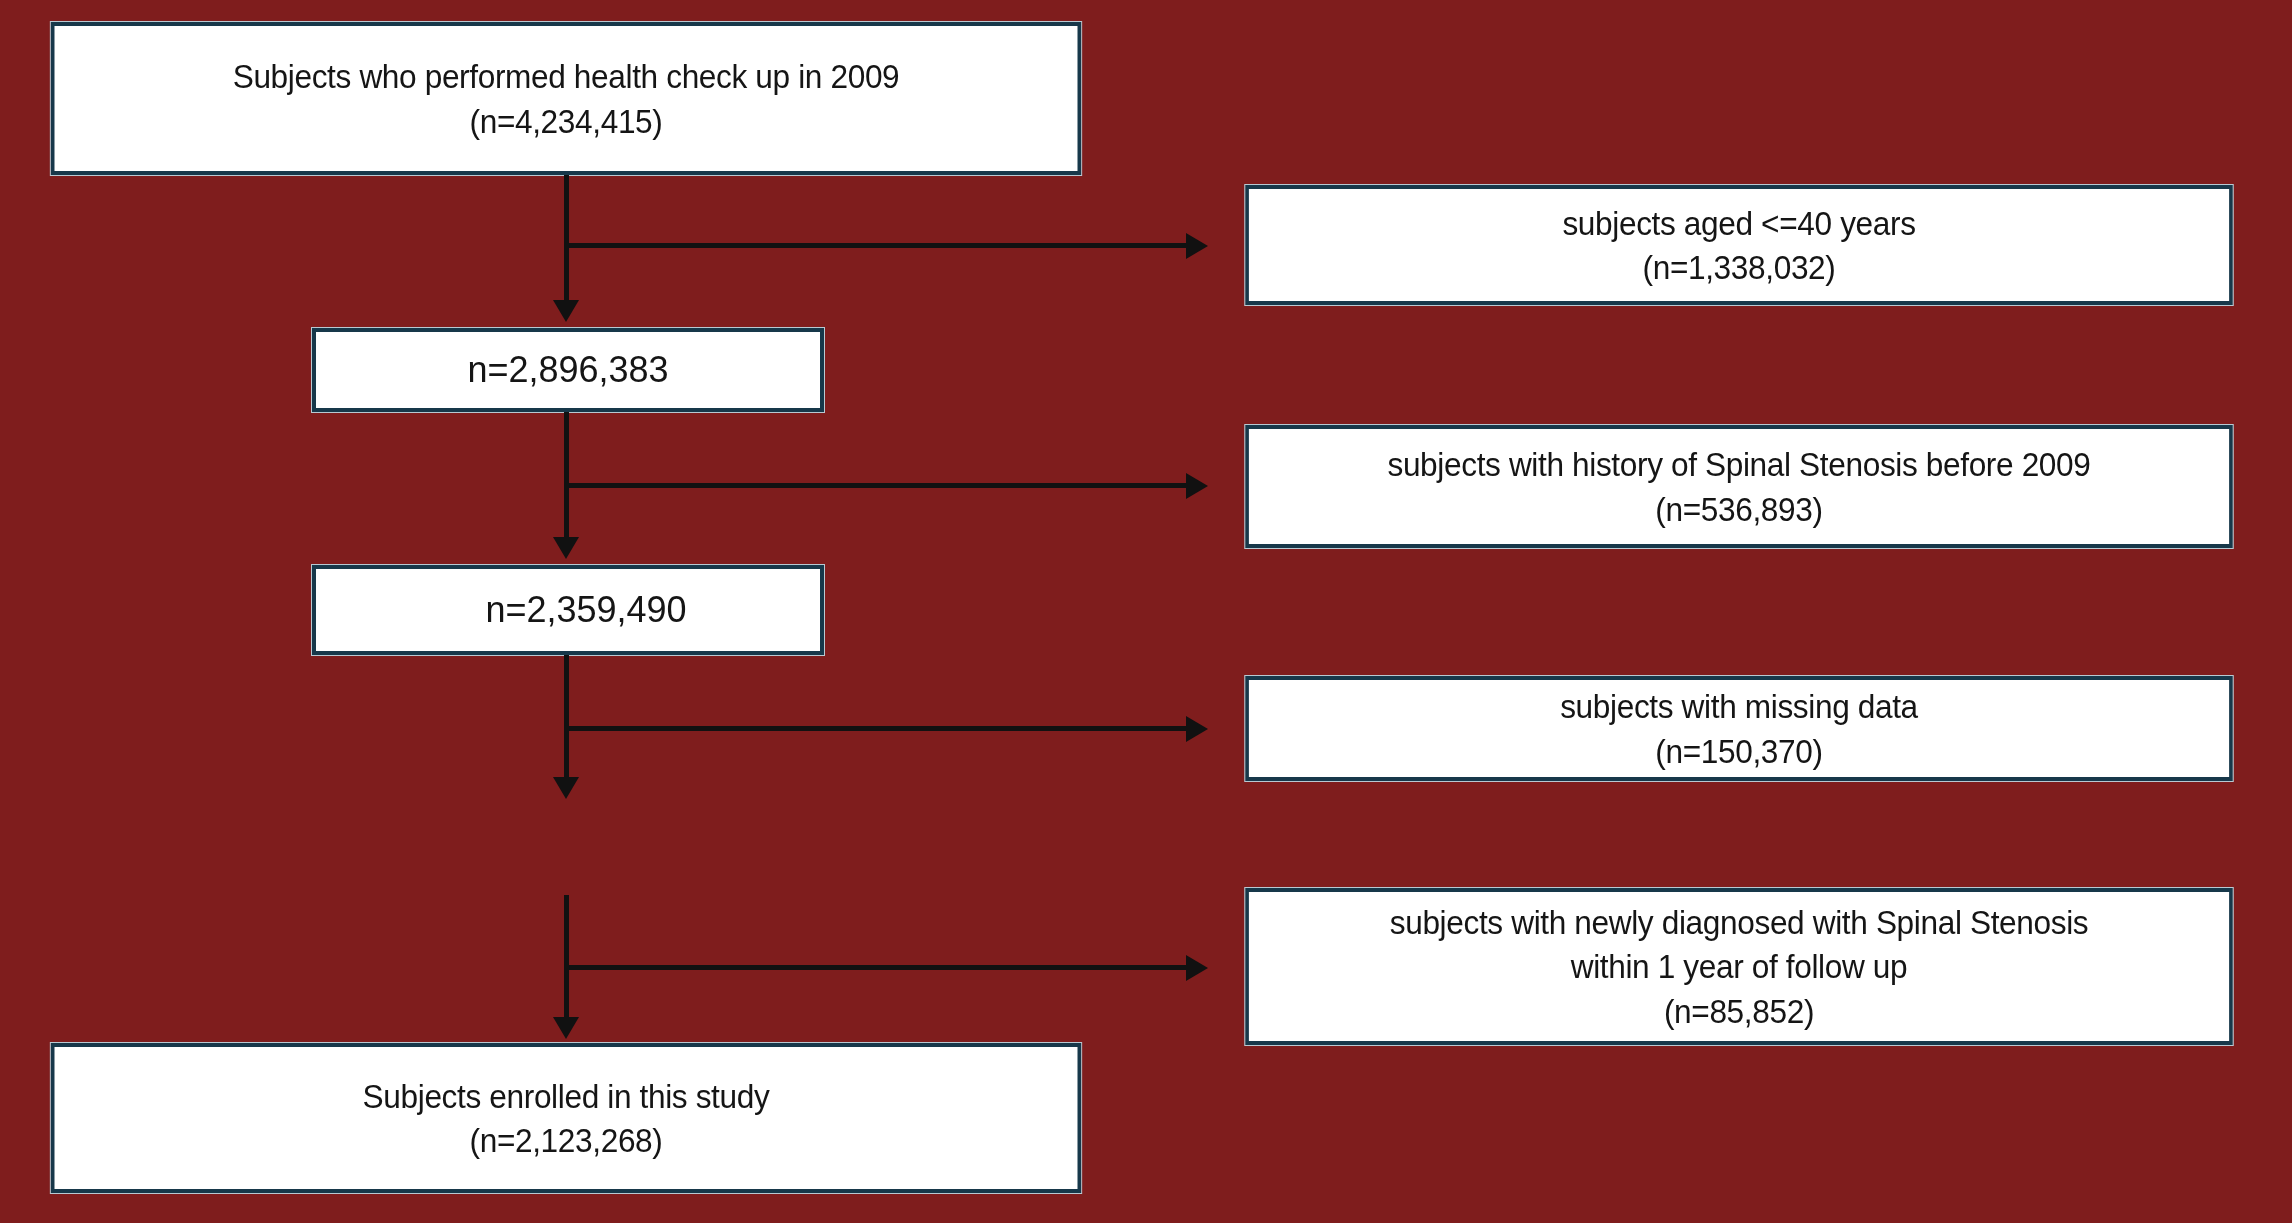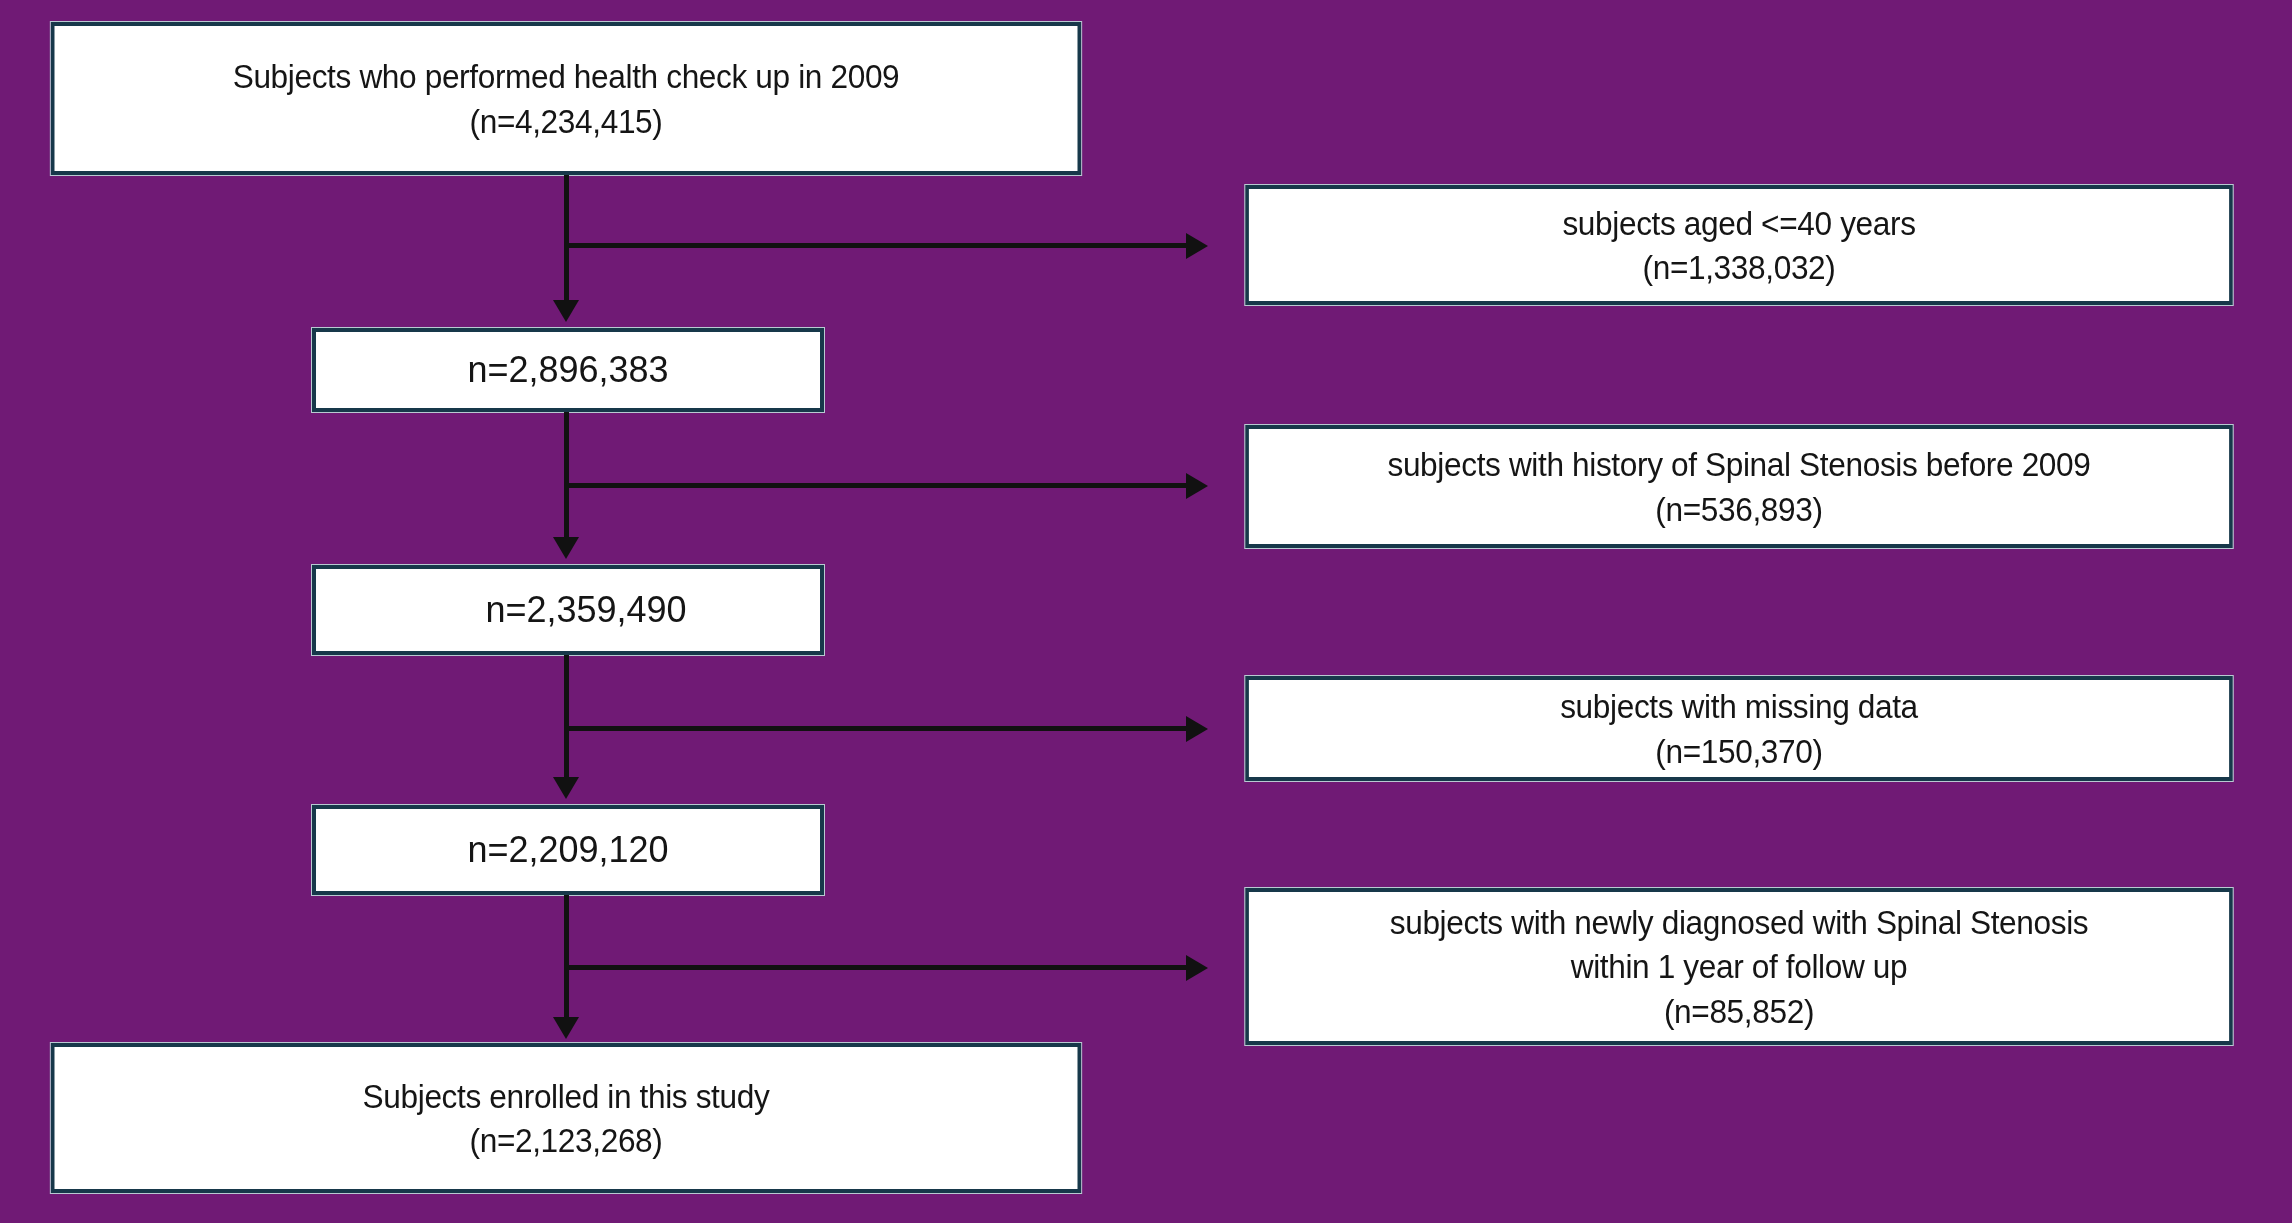--- a/index.html
+++ b/index.html
@@ -7,21 +7,21 @@
     padding: 0;
     background: #ffffff;
   }
   body {
     font-family: "Liberation Sans", "DejaVu Sans", sans-serif;
   }
   #canvas {
     position: relative;
     width: 2292px;
     height: 1223px;
-    background: #701a75;
+    background: #7f1d1d;
     overflow: hidden;
   }
 
   
   .fbox {
     position: absolute;
     box-sizing: border-box;
     background: #ffffff;
     border: 4px solid #17384a;
     outline: 1px solid #b9c9d2;
@@ -128,23 +128,20 @@
   <div class="vline" style="left:564px; top:655px; height:122px;"></div>
   <div class="arrow-down" style="left:553px; top:777px;"></div>
   <div class="hline" style="left:564px; top:726px; width:622px;"></div>
   <div class="arrow-right" style="left:1186px; top:716px;"></div>
 
   <div class="fbox box-exc-3">
     <span class="ln">subjects with missing data</span>
     <span class="ln">(n=150,370)</span>
   </div>
 
-  <div class="fbox box-main-4 num">
-    <span class="ln">n=2,209,120</span>
-  </div>
 
   <div class="vline" style="left:564px; top:895px; height:122px;"></div>
   <div class="arrow-down" style="left:553px; top:1017px;"></div>
   <div class="hline" style="left:564px; top:965px; width:622px;"></div>
   <div class="arrow-right" style="left:1186px; top:955px;"></div>
 
   <div class="fbox box-exc-4">
     <span class="ln">subjects with newly diagnosed with Spinal Stenosis</span>
     <span class="ln">within 1 year of follow up</span>
     <span class="ln">(n=85,852)</span>

